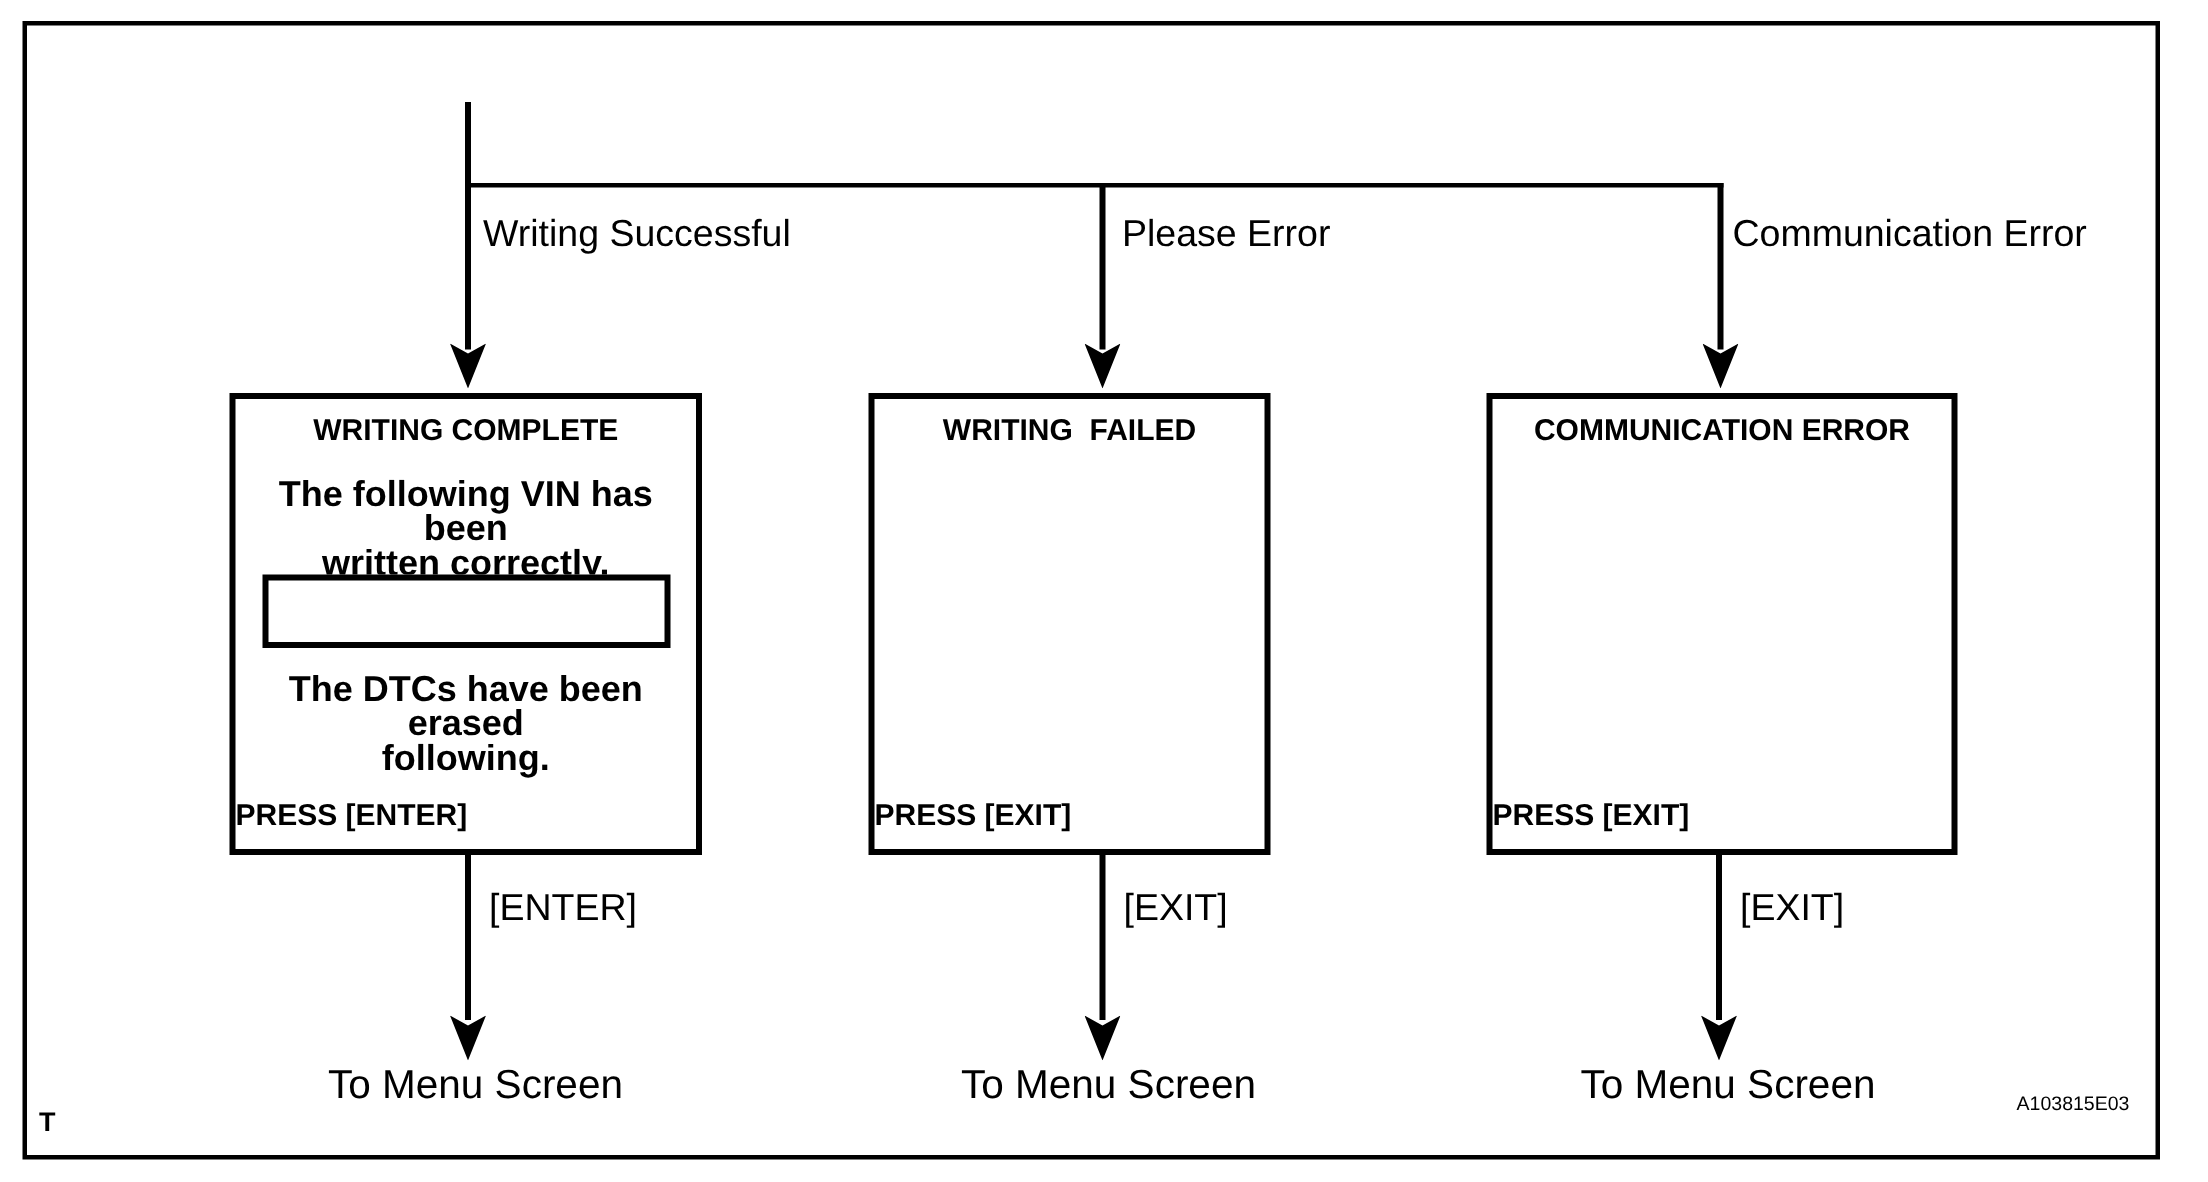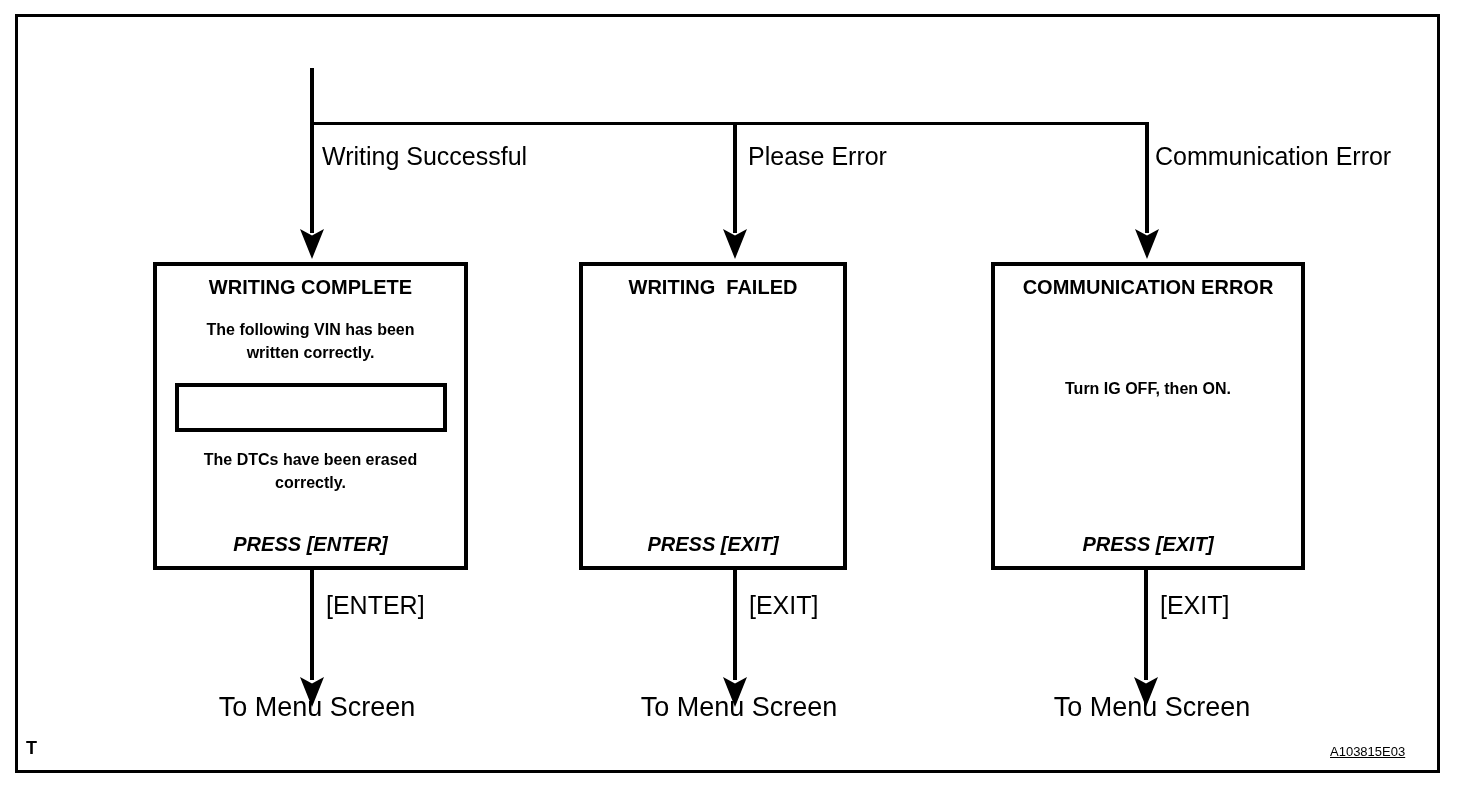--- a/index.html
+++ b/index.html
@@ -60,73 +60,70 @@
     font-size: 20px;
     line-height: 23px;
     white-space: pre-wrap;
   }
   .box-text {
     position: absolute;
     left: 0;
     width: 100%;
     text-align: center;
     font-weight: 700;
-    font-size: 16px;
+    font-size: 24px;
     line-height: 23px;
     white-space: pre-wrap;
   }
   .box-press {
     position: absolute;
     top: 267px;
     left: 0;
     width: 100%;
-    text-align: center;
     font-weight: 700;
     font-size: 20px;
     white-space: pre-wrap;
-    font-style: italic;
   }
   .vin-field {
     position: absolute;
     left: 18px;
     top: 117px;
     width: 272px;
     height: 49px;
     border: 4px solid #000000;
     box-sizing: border-box;
     background: #ffffff;
   }
   .key-label {
     position: absolute;
     font-size: 25px;
     white-space: nowrap;
   }
   .dest-label {
     position: absolute;
-    top: 692px;
+    top: 708px;
     width: 220px;
     text-align: center;
     font-size: 27px;
     white-space: nowrap;
   }
   .corner-mark {
     position: absolute;
     left: 26px;
     top: 738px;
     font-size: 18px;
     font-weight: 700;
   }
   .figure-code {
     position: absolute;
     left: 1330px;
-    top: 744px;
+    top: 728px;
     width: 104px;
-    text-align: left;
+    text-align: center;
     font-size: 13px;
-    text-decoration: underline;
   }
 </style>
 </head>
 <body>
 
 <div id="stage">
 
   <div class="frame"></div>
 
   <div class="line" style="left:310px; top:68px; width:4px; height:165px;"></div>
@@ -141,32 +138,31 @@
   <div class="branch-label" style="left:322px; top:143px;">Writing Successful</div>
   <div class="branch-label" style="left:748px; top:143px;">Please Error</div>
   <div class="branch-label" style="left:1155px; top:143px;">Communication Error</div>
 
   <div class="screen-box" style="left:153px; width:315px;">
     <div class="box-title">WRITING COMPLETE</div>
     <div class="box-text" style="top:52px;">The following VIN has been
 written correctly.</div>
     <div class="vin-field"></div>
     <div class="box-text" style="top:182px;">The DTCs have been erased
-correctly.</div>
+following.</div>
     <div class="box-press">PRESS [ENTER]</div>
   </div>
 
   <div class="screen-box" style="left:579px; width:268px;">
     <div class="box-title">WRITING  FAILED</div>
     <div class="box-press">PRESS [EXIT]</div>
   </div>
 
   <div class="screen-box" style="left:991px; width:314px;">
     <div class="box-title">COMMUNICATION ERROR</div>
-    <div class="box-text" style="top:111px;">Turn IG OFF, then ON.</div>
     <div class="box-press">PRESS [EXIT]</div>
   </div>
 
   <div class="line" style="left:310px; top:570px; width:4px; height:110px;"></div>
   <div class="line" style="left:733px; top:570px; width:4px; height:110px;"></div>
   <div class="line" style="left:1144px; top:570px; width:4px; height:110px;"></div>
 
   <div class="arrowhead" style="left:300px; top:677px;"></div>
   <div class="arrowhead" style="left:723px; top:677px;"></div>
   <div class="arrowhead" style="left:1134px; top:677px;"></div>

